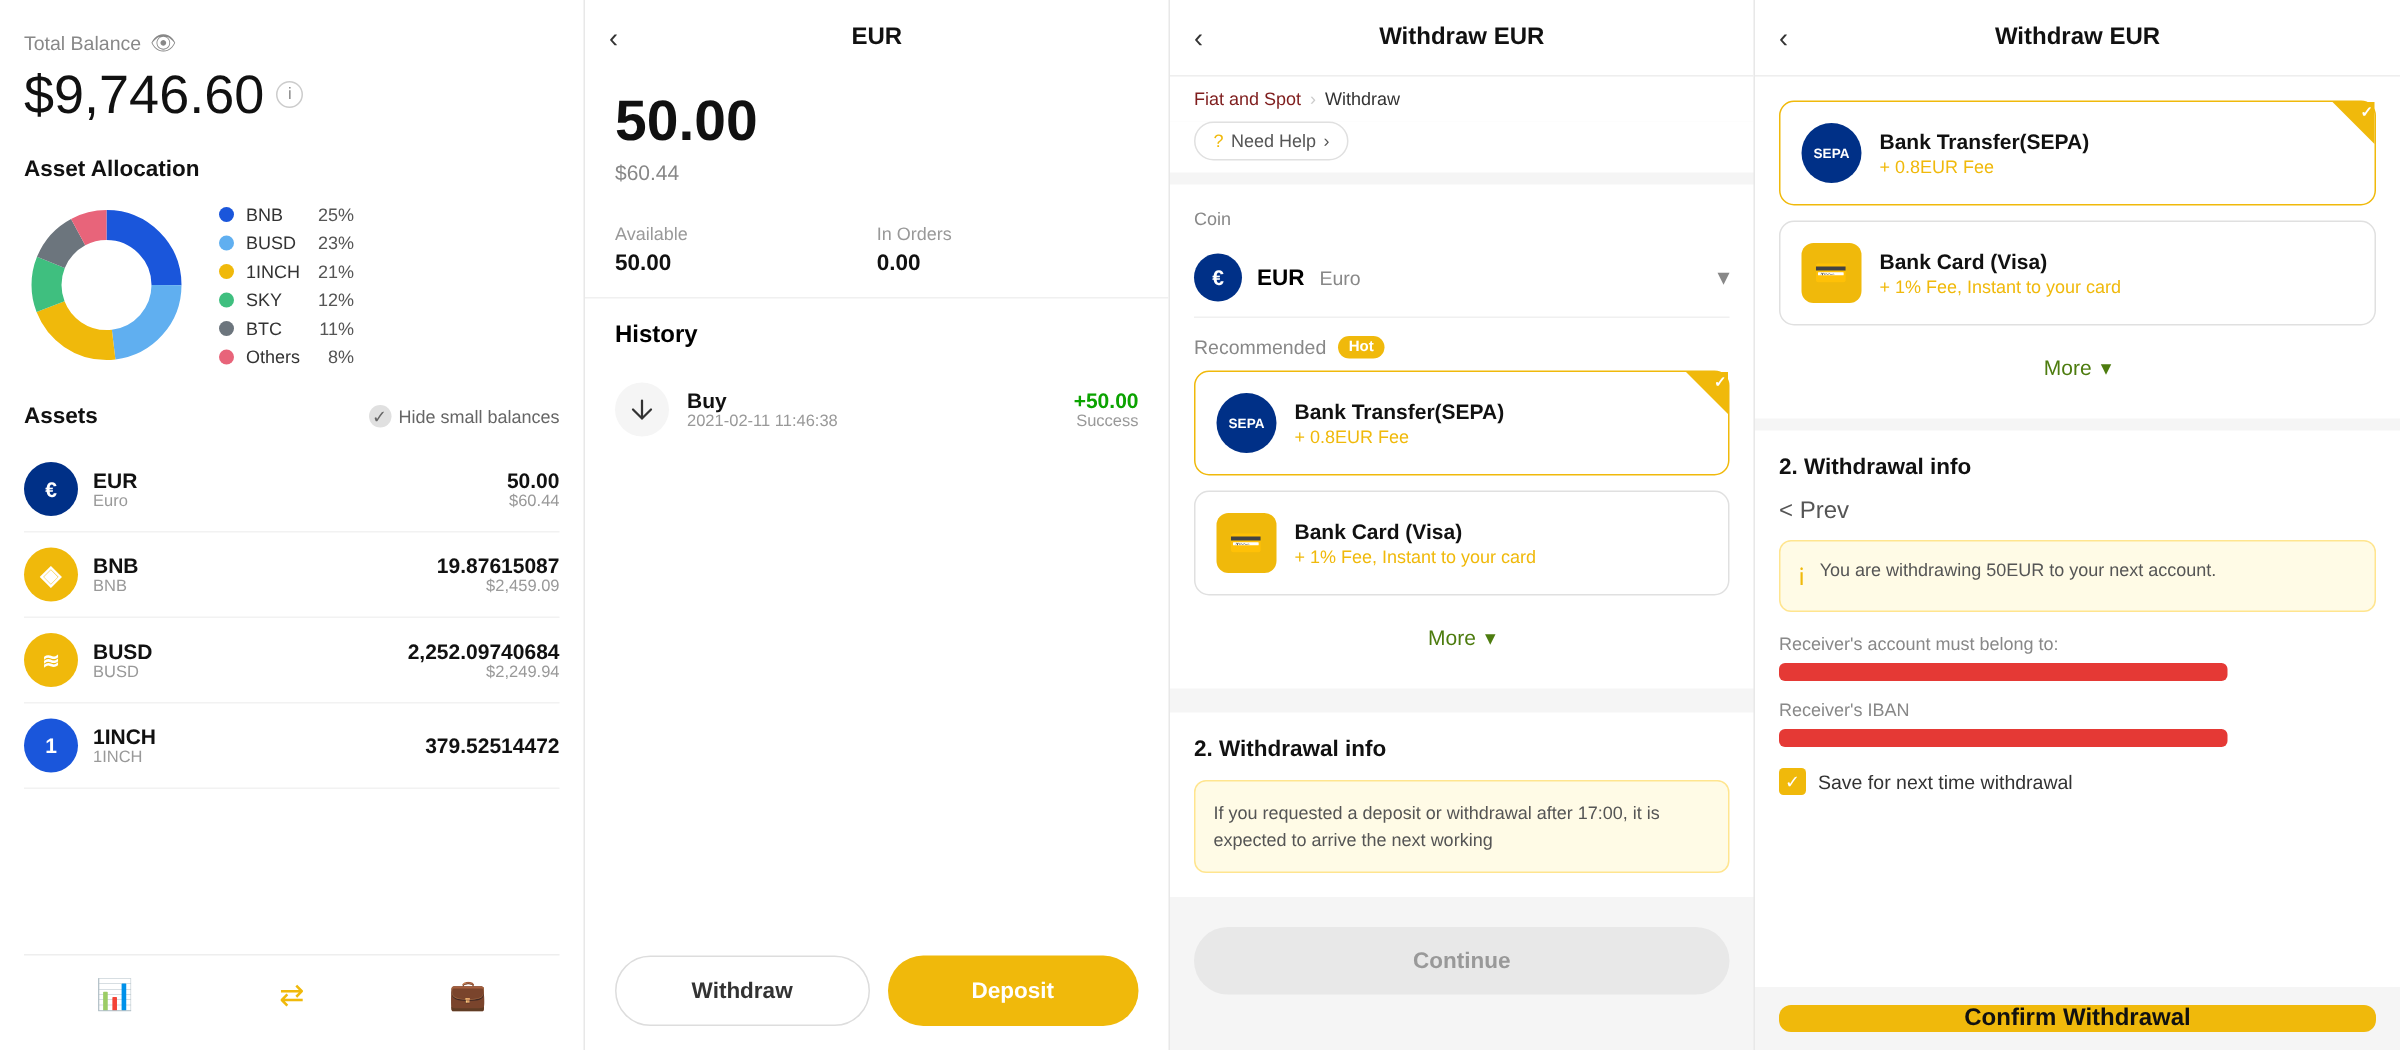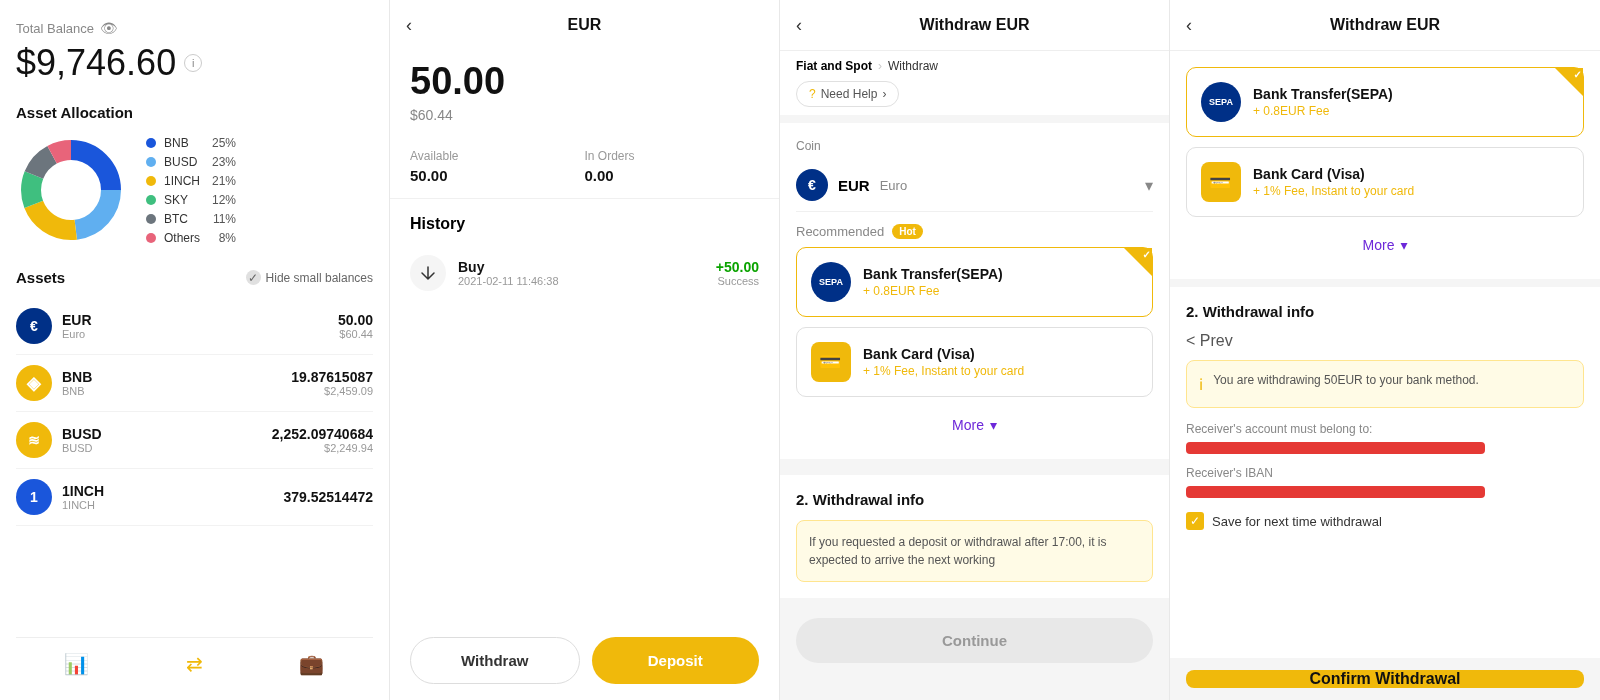--- a/index.html
+++ b/index.html
@@ -57,41 +57,41 @@
     .history-status { font-size: 11px; color: #999; }
     .bottom-buttons { display: flex; gap: 12px; padding: 16px 20px; margin-top: auto; }
     .btn-withdraw { flex: 1; padding: 14px; border: 1.5px solid #ddd; border-radius: 24px; background: #fff; font-size: 15px; font-weight: 600; cursor: pointer; color: #333; }
     .btn-deposit { flex: 1; padding: 14px; border: none; border-radius: 24px; background: #F0B90B; font-size: 15px; font-weight: 600; cursor: pointer; color: #fff; }
 
     
     .panel-3 { width: 390px; background: #f5f5f5; display: flex; flex-direction: column; border-right: 1px solid #e8e8e8; overflow-y: auto; }
     .panel-3 .panel-header { background: #fff; }
     .breadcrumb { padding: 8px 16px; font-size: 12px; color: #888; display: flex; align-items: center; gap: 6px; background: #fff; }
     .breadcrumb-sep { color: #ccc; }
-    .breadcrumb-link { color: #000000; font-weight: bold; }
+    .breadcrumb-link { color: #7f1d1d; }
     .breadcrumb-current { color: #333; font-weight: 500; }
     .need-help-btn { display: inline-flex; align-items: center; gap: 5px; background: #fff; border: 1.5px solid #e0e0e0; border-radius: 16px; padding: 5px 12px; font-size: 12px; color: #555; cursor: pointer; margin: 10px 16px; }
     .section-block { background: #fff; margin: 8px 0; padding: 16px; }
     .step-title { font-size: 15px; font-weight: 700; color: #111; margin-bottom: 12px; }
     .coin-label { font-size: 12px; color: #888; margin-bottom: 6px; }
     .coin-selector { display: flex; align-items: center; gap: 10px; padding: 10px 0; border-bottom: 1px solid #f0f0f0; cursor: pointer; }
     .coin-icon-eur { width: 32px; height: 32px; border-radius: 50%; background: #003087; display: flex; align-items: center; justify-content: center; color: #fff; font-size: 14px; font-weight: 700; }
     .coin-name { font-size: 15px; font-weight: 600; }
     .coin-full { font-size: 13px; color: #888; }
     .chevron-down { margin-left: auto; color: #888; }
     .recommended-label { font-size: 13px; color: #888; margin: 12px 0 8px; display: flex; align-items: center; gap: 8px; }
     .hot-badge { background: #F0B90B; color: #fff; font-size: 10px; font-weight: 700; padding: 2px 7px; border-radius: 10px; }
     .payment-card { background: #fff; border: 1.5px solid #e0e0e0; border-radius: 10px; padding: 14px; margin-bottom: 10px; display: flex; align-items: center; gap: 12px; cursor: pointer; }
     .payment-card.selected { border-color: #F0B90B; }
     .sepa-icon { width: 40px; height: 40px; border-radius: 50%; background: #003087; display: flex; align-items: center; justify-content: center; color: #fff; font-size: 9px; font-weight: 700; flex-shrink: 0; }
     .bank-card-icon { width: 40px; height: 40px; border-radius: 8px; background: #F0B90B; display: flex; align-items: center; justify-content: center; font-size: 18px; flex-shrink: 0; }
     .payment-info { flex: 1; }
     .payment-name { font-size: 14px; font-weight: 600; color: #111; }
     .payment-fee { font-size: 12px; color: #F0B90B; margin-top: 2px; }
-    .more-btn { display: flex; align-items: center; justify-content: center; gap: 6px; padding: 10px; font-size: 14px; color: #6d28d9; cursor: pointer; border: none; background: transparent; width: 100%; }
+    .more-btn { display: flex; align-items: center; justify-content: center; gap: 6px; padding: 10px; font-size: 14px; color: #4d7c0f; cursor: pointer; border: none; background: transparent; width: 100%; }
     .withdrawal-info-block { background: #fff; margin: 8px 0; padding: 16px; }
     .yellow-info-box { background: #fffbe6; border: 1px solid #ffe58f; border-radius: 8px; padding: 12px; font-size: 12px; color: #555; line-height: 1.5; }
     .continue-btn { width: calc(100% - 32px); margin: 12px 16px; padding: 14px; background: #e8e8e8; border: none; border-radius: 24px; font-size: 15px; font-weight: 600; color: #999; cursor: default; }
 
     
     .panel-4 { width: 430px; background: #f5f5f5; display: flex; flex-direction: column; overflow-y: auto; }
     .panel-4 .panel-header { background: #fff; }
     .panel-4 .payment-card { position: relative; }
     .section-block-4 { background: #fff; margin: 8px 0; padding: 16px; }
     .prev-link { font-size: 16px; color: #555; cursor: pointer; margin-bottom: 10px; display: flex; align-items: center; gap: 4px; }
@@ -365,21 +365,21 @@
       <span>More</span>
       <span>▾</span>
     </button>
   </div>
 
   <div style="background:#fff; padding:16px; flex:1;">
     <div class="step-title">2. Withdrawal info</div>
     <div class="prev-link">&lt; Prev</div>
     <div class="info-notice">
       <span style="color:#F0B90B; font-size:16px; flex-shrink:0;">ℹ</span>
-      <span>You are withdrawing 50EUR to your bank method.</span>
+      <span>You are withdrawing 50EUR to your next account.</span>
     </div>
     <div class="field-label">Receiver's account must belong to:</div>
     <div class="red-field" style="width:75%; height:12px;"></div>
     <div class="field-label">Receiver's IBAN</div>
     <div class="red-field" style="width:75%; height:12px;"></div>
     <div class="save-row">
       <div class="checkbox-checked">✓</div>
       <span style="font-size:13px; color:#333;">Save for next time withdrawal</span>
     </div>
   </div>

